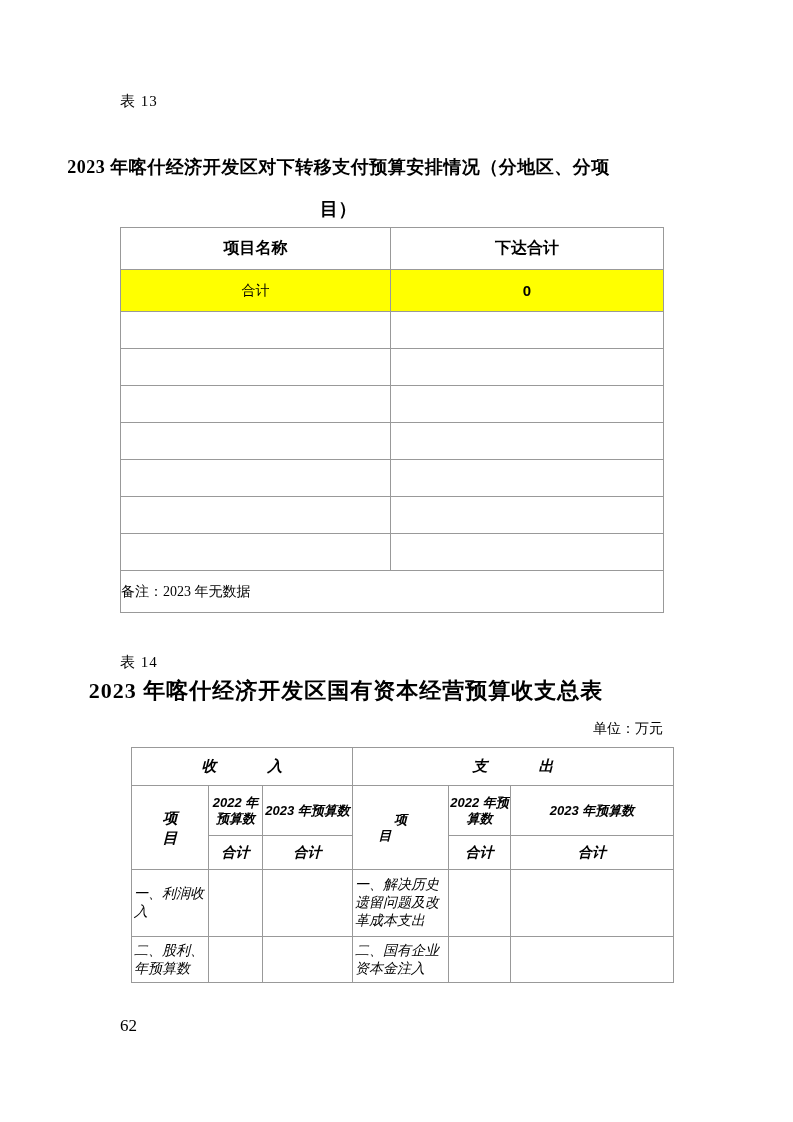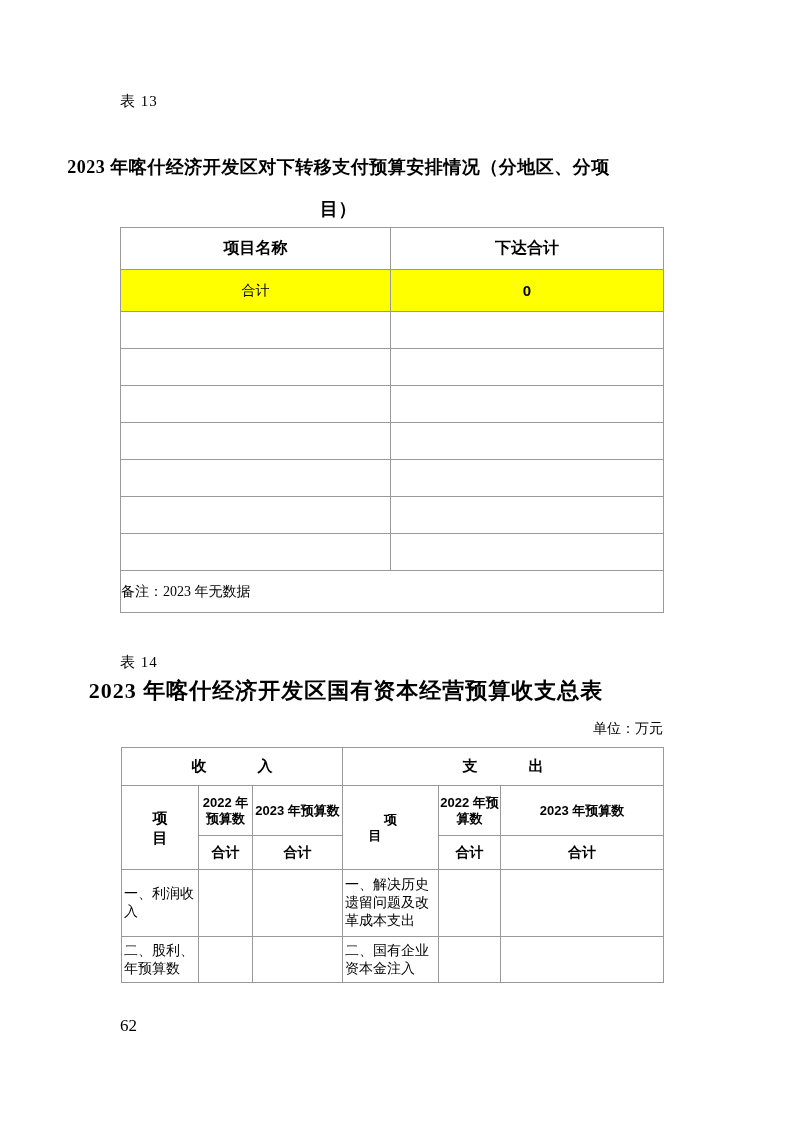--- a/index.html
+++ b/index.html
@@ -55,21 +55,21 @@
     font-family: "Liberation Sans", "DejaVu Sans", sans-serif;
     font-weight: bold; font-size: 15px;
   }
   .t13 .empty-row td { height: 36px; }
   .t13 .note-cell {
     height: 41px; vertical-align: middle;
     font-size: 14px;
   }
 
   
-  .t14 { left: 121px; top: 747px; width: 542px; }
+  .t14 { left: 131px; top: 747px; width: 542px; font-style: italic; }
   .t14 .r1 td { height: 37px; font-size: 15px; }
   .t14 .r2 td { height: 49px; font-size: 13px; line-height: 16px; }
   .t14 .r3 td { height: 33px; font-size: 14px; }
   .t14 .spread-wide { letter-spacing: 3.4em; text-indent: 3.4em; }
   .t14 .spread-item { letter-spacing: 2.4em; text-indent: 2.4em; font-size: 15px; }
   .t14 .stack {
     display: inline-block; width: 1.15em;
     letter-spacing: 0; line-height: 20px; font-size: 15px;
     word-break: break-all;
   }

